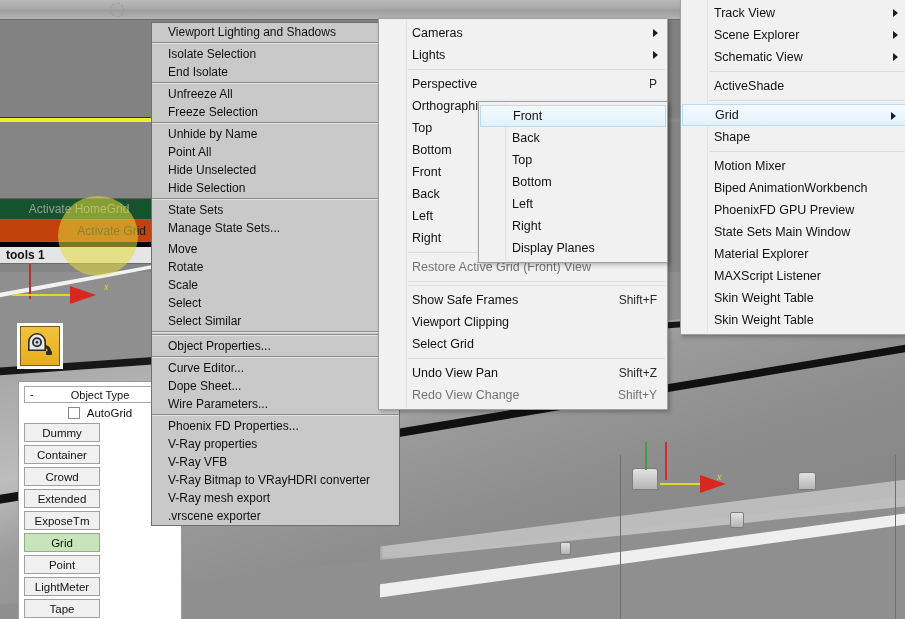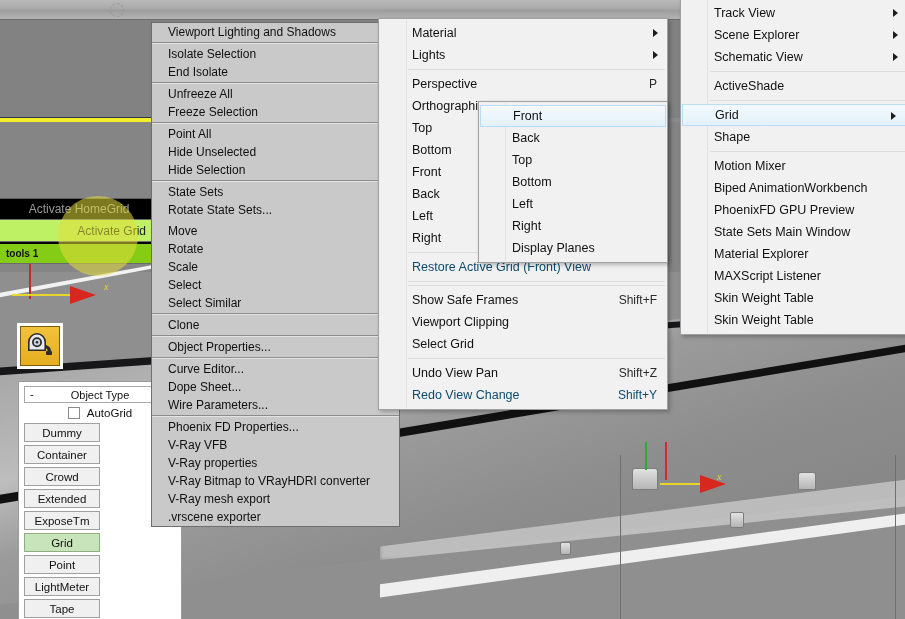--- a/index.html
+++ b/index.html
@@ -85,28 +85,28 @@
   .gizmo-label {
     position: absolute; font-size: 10px; color: #e8d52b;
     font-family: "Liberation Serif", serif; font-style: italic;
   }
   #left-stack { position: absolute; left: 0; top: 198px; width: 152px; }
   .strip-row {
     height: 22px; display: flex; align-items: center; padding: 0 6px;
     font-size: 12px; border-bottom: 1px solid #6b6b6b;
   }
   .strip-home {
-    background: #000000; color: #9a9a9a; justify-content: center;
+    background: #14532d; color: #9a9a9a; justify-content: center;
     border-top: 1px solid #5e5e5e;
     padding-left: 12px;
   }
-  .strip-act { background: #bef264; color: #1a1a1a; justify-content: flex-end; text-align: center; }
+  .strip-act { background: #c2410c; color: #1a1a1a; justify-content: flex-end; text-align: center; }
   .strip-tools {
-    background: #84cc16; color: #111; font-weight: bold; font-size: 10px;
-    justify-content: flex-start; border-top: 2px solid #000000;
+    background: #e5e5e5; color: #111; font-weight: bold; font-size: 12px;
+    justify-content: flex-start; border-top: 5px solid #000000;
   }
   .click-halo {
     position: absolute; left: 58px; top: 196px; width: 80px; height: 80px;
     border-radius: 50%; background: rgba(226,220,60,.55); pointer-events: none;
   }
   #display-tab {
     position: absolute; left: 152px; top: 233px; width: 248px; height: 20px;
     background: #8a8a8a; color: #111; font-size: 11px; font-weight: bold;
     display: flex; align-items: center; justify-content: flex-end;
     padding-right: 8px; border-top: 1px solid #5e5e5e;
@@ -190,21 +190,21 @@
     background: #f1f1f1; border-right: 1px solid #e2e2e2;
   }
   .aero .a-item {
     height: 22px; display: flex; align-items: center;
     padding-left: 33px; padding-right: 10px; position: relative;
     white-space: nowrap; z-index: 2;
   }
   .aero .a-item .acc {
     margin-left: auto; color: #2a2a2a; padding-left: 22px; font-size: 12px;
   }
-  .aero .a-item.disabled, .aero .a-item.disabled .acc { color: #0c4a6e; text-align: right; }
+  .aero .a-item.disabled, .aero .a-item.disabled .acc { color: #737373; text-align: right; }
   .aero .a-item.hl {
     background: linear-gradient(#f4fafe, #e3f1fb);
     border: 1px solid #b8dcf4; height: 22px;
     margin-left: 1px; margin-right: 1px;
   }
   .aero .a-item.hl { padding-left: 32px; }
   .aero .a-item.sub::after {
     content: ""; position: absolute; right: 9px; top: 7px;
     border-top: 4px solid transparent; border-bottom: 4px solid transparent;
     border-left: 5px solid #1d1d1d;
@@ -308,53 +308,53 @@
 
 <div id="quad-menu">
     <div class="qm-item sub">Viewport Lighting and Shadows</div>
     <div class="qm-sep"></div>
     <div class="qm-item">Isolate Selection</div>
     <div class="qm-item">End Isolate</div>
     <div class="qm-sep"></div>
     <div class="qm-item">Unfreeze All</div>
     <div class="qm-item">Freeze Selection</div>
     <div class="qm-sep"></div>
+    <div class="qm-item">Unhide by Name</div>
     <div class="qm-item">Point All</div>
     <div class="qm-item">Hide Unselected</div>
     <div class="qm-item">Hide Selection</div>
     <div class="qm-sep"></div>
     <div class="qm-item sub">State Sets</div>
-    <div class="qm-item">Rotate State Sets...</div>
+    <div class="qm-item">Manage State Sets...</div>
     <div class="qm-gap"></div>
     <div class="qm-item">Move</div>
     <div class="qm-item">Rotate</div>
     <div class="qm-item">Scale</div>
     <div class="qm-item">Select</div>
     <div class="qm-item">Select Similar</div>
     <div class="qm-sep"></div>
-    <div class="qm-item">Clone</div>
     <div class="qm-sep"></div>
     <div class="qm-item">Object Properties...</div>
     <div class="qm-sep"></div>
     <div class="qm-item">Curve Editor...</div>
     <div class="qm-item">Dope Sheet...</div>
     <div class="qm-item">Wire Parameters...</div>
     <div class="qm-sep"></div>
     <div class="qm-item">Phoenix FD Properties...</div>
+    <div class="qm-item">V-Ray properties</div>
     <div class="qm-item">V-Ray VFB</div>
-    <div class="qm-item">V-Ray properties</div>
     <div class="qm-item">V-Ray Bitmap to VRayHDRI converter</div>
     <div class="qm-item">V-Ray mesh export</div>
     <div class="qm-item">.vrscene exporter</div>
   </div>
 
 <div class="aero" id="view-menu">
   <div class="gutter"></div>
 <div class="a-item sub">
-      <span>Material</span>
+      <span>Cameras</span>
     </div>
     <div class="a-item sub">
       <span>Lights</span>
     </div>
     <div class="a-sep"></div>
     <div class="a-item">
       <span>Perspective</span>
       <span class="acc">P</span>
     </div>
     <div class="a-item">

